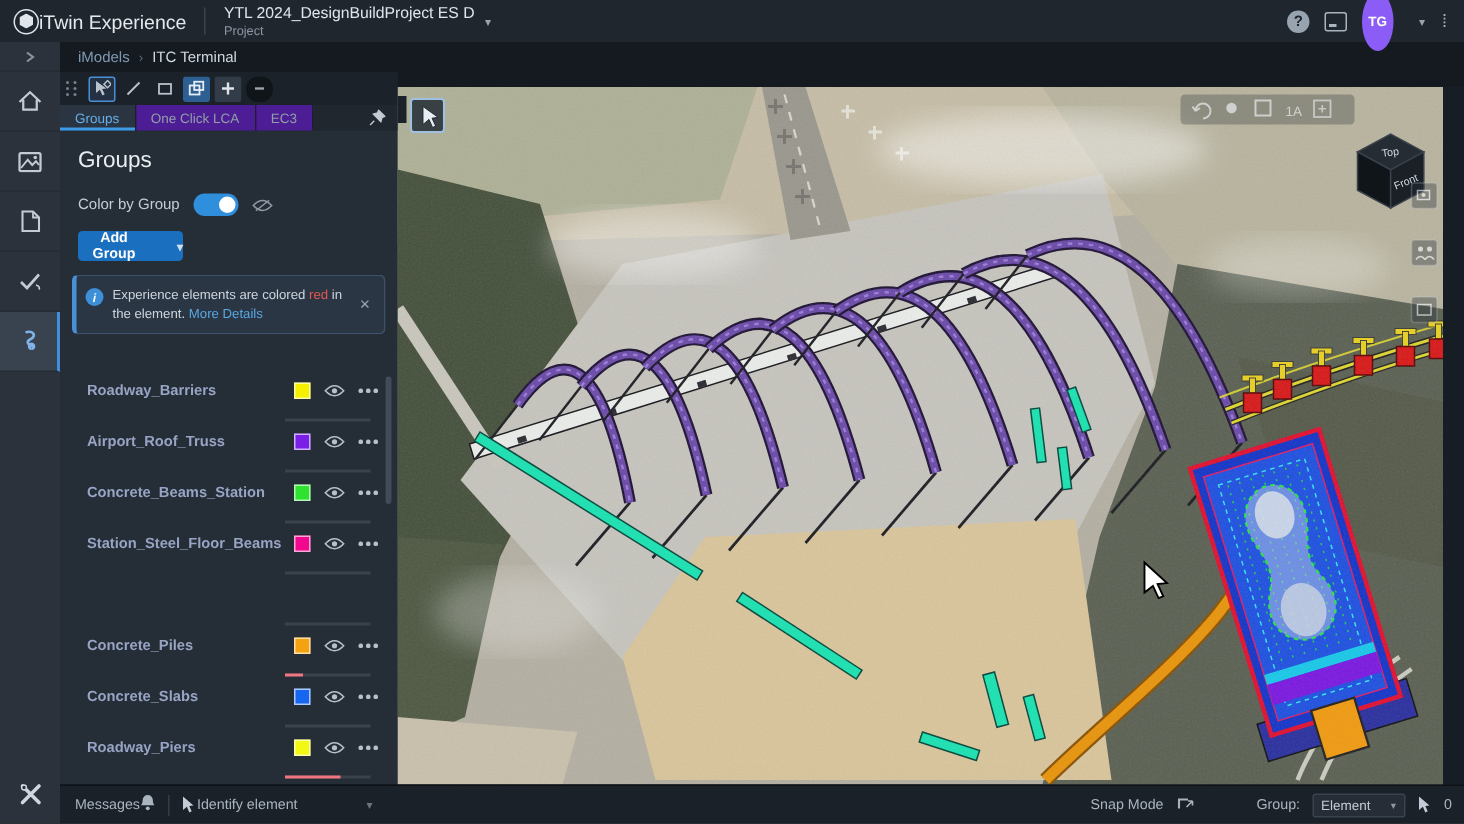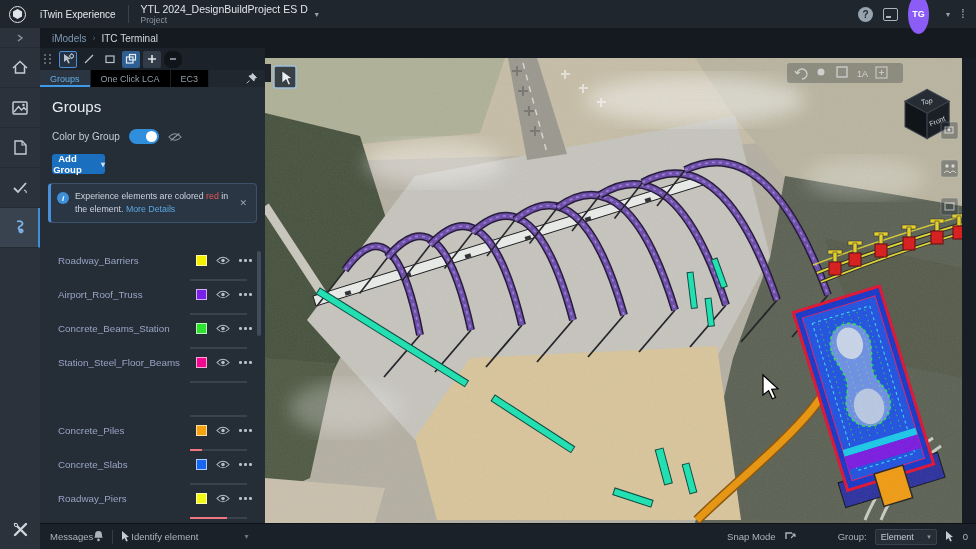--- a/index.html
+++ b/index.html
@@ -6,21 +6,21 @@
   html,body { width:976px; height:549px; overflow:hidden; background:#10151a;
     font-family:"Liberation Sans", sans-serif; }
   .app { position:relative; width:976px; height:549px; background:#151b21; }
 
   
   header { position:absolute; left:0; top:0; width:976px; height:28px;
     background:#20262e; display:flex; align-items:center; z-index:5; }
   .logo { width:17px; height:17px; margin-left:9px; border:1.5px solid #dfe5ea; border-radius:50%;
     display:flex; align-items:center; justify-content:center; }
   .logo svg { display:block; }
-  .app-title { color:#e4e9ee; font-size:10px; margin-left:14px; }
+  .app-title { color:#e4e9ee; font-size:13px; margin-left:0; }
   .hdr-div { width:1px; height:18px; background:#3a424c; margin:0 12px; }
   .proj { display:flex; flex-direction:column; line-height:1; }
   .proj-name { color:#dfe5eb; font-size:10.5px; }
   .proj-sub { color:#8d98a4; font-size:8.5px; margin-top:2px; }
   .caret { color:#9aa4af; font-size:8px; margin-left:7px; }
   .hdr-right { margin-left:auto; display:flex; align-items:center; gap:10px; padding-right:10px; }
   .help-circ { width:15px; height:15px; border-radius:50%; background:#97a3ae; color:#20262e;
     font-size:10px; font-weight:bold; display:flex; align-items:center; justify-content:center; }
   .win-icon { width:15px; height:13px; border:1.5px solid #aab4bf; border-radius:2px; position:relative; }
   .win-icon:after { content:""; position:absolute; left:2px; bottom:2px; width:5px; height:2px; background:#aab4bf; }
@@ -50,46 +50,46 @@
     display:flex; flex-direction:column; z-index:3; }
   .ptoolbar { height:22px; background:#1b222a; display:flex; align-items:center; gap:3px; padding:0 4px; }
   .drag-dots { display:grid; grid-template-columns:3px 3px; grid-gap:2px; margin-right:4px; }
   .drag-dots i { width:2px; height:2px; background:#77828e; border-radius:50%; }
   .tool-btn { width:18px; height:17px; display:flex; align-items:center; justify-content:center;
     color:#b9c2cc; border:1px solid transparent; border-radius:2px; background:transparent; }
   .tool-btn.sel { border-color:#4a90d9; background:#243142; }
   .tool-btn.hl  { background:#2e5f93; color:#e6eef6; }
   .tool-btn.dark { background:#10151a; border-radius:8px; }
   .ptabs { height:17px; background:#20272f; display:flex; align-items:stretch; }
-  .tab { background:#000000; border:none; border-right:1px solid #1a2028; color:#939ea9;
+  .tab { background:#4c1d95; border:none; border-right:1px solid #1a2028; color:#939ea9;
     font-size:9px; padding:0 10px; font-family:inherit; }
   .tab.active { background:#2b3542; color:#62aee6; box-shadow:inset 0 -2px 0 #3d9be9; }
   .tab-pin { margin-left:auto; display:flex; align-items:center; padding:0 8px; color:#c3cbd4; background:transparent; border:none; }
   .pbody { flex:1; position:relative; overflow:hidden; }
   .ptitle { color:#e8edf2; font-size:15px; margin:11px 0 0 12px; font-weight:400; }
   .colorrow { display:flex; align-items:center; margin:14px 0 0 12px; gap:9px; }
   .colorrow .lbl { color:#c3ccd6; font-size:10px; }
   .toggle { width:30px; height:15px; border-radius:8px; background:#2f8fdc; position:relative; }
   .toggle i { position:absolute; right:2px; top:2px; width:11px; height:11px; border-radius:50%; background:#fff; }
   .eyeslash { color:#8e98a4; display:flex; }
-  .addgroup { margin:10px 0 0 12px; width:53px; height:20px; background:#1a6fbe; color:#fff;
+  .addgroup { margin:10px 0 0 12px; width:70px; height:20px; background:#1a6fbe; color:#fff;
     border:none; border-radius:3px; font-size:9.5px; font-weight:bold; font-family:inherit;
     display:flex; align-items:center; justify-content:center; gap:18px; }
   .addgroup .caret { color:#cfe2f2; margin:0; }
   .banner { margin:9px 8px 0 8px; background:#2b3644; border:1px solid #3c526b; border-left:3px solid #4a90d8;
     border-radius:4px; padding:6px 7px 6px 6px; display:flex; gap:6px; }
   .info-ic { width:12px; height:12px; min-width:12px; border-radius:50%; background:#3d8fd8; color:#fff;
     font-size:8px; font-style:italic; font-weight:bold; display:flex; align-items:center; justify-content:center; margin-top:2px; }
   .banner-text { color:#cdd5de; font-size:8.8px; line-height:1.45; }
   .banner-text .red { color:#e8564f; }
   .banner-text a { color:#59a7e0; text-decoration:none; }
   .banner-x { margin-left:auto; color:#9aa4af; font-size:9px; align-self:center; padding:0 2px; background:none; border:none; }
 
   .glist { position:absolute; left:0; top:162px; right:0; bottom:0; overflow:hidden; }
-  .grow { height:34px; padding:6px 0 0 18px; position:relative; }
+  .grow { height:34px; padding:6px 0 0 18px; position:relative;font-weight:bold; }
   .grow-top { display:flex; align-items:center; }
   .gname { color:#98a4c4; font-size:9.8px; flex:1; white-space:nowrap; overflow:hidden; }
   .swatch { width:11px; height:11px; border:1px solid rgba(255,255,255,.65); margin-right:9px; }
   .eye { color:#b6c0cb; display:flex; margin-right:9px; }
   .dots { display:flex; gap:2.5px; width:14px; margin-right:12px; }
   .dots i { width:2.5px; height:2.5px; border-radius:50%; background:#b6c0cb; }
   .gline { position:absolute; left:150px; width:57px; height:2px; bottom:2px; background:#3a424c; }
   .gfill { height:2px; background:#ef7680; width:0; }
   .pscroll { position:absolute; right:4px; top:2px; width:4px; height:85px; background:#414c59; border-radius:2px; }
 

